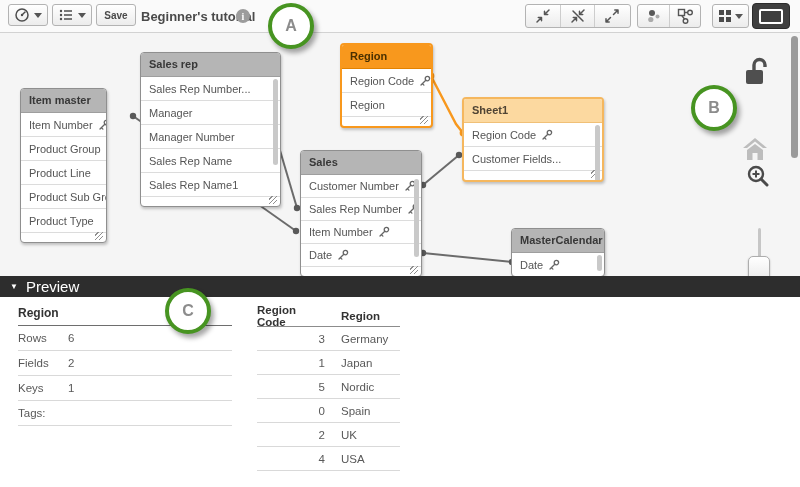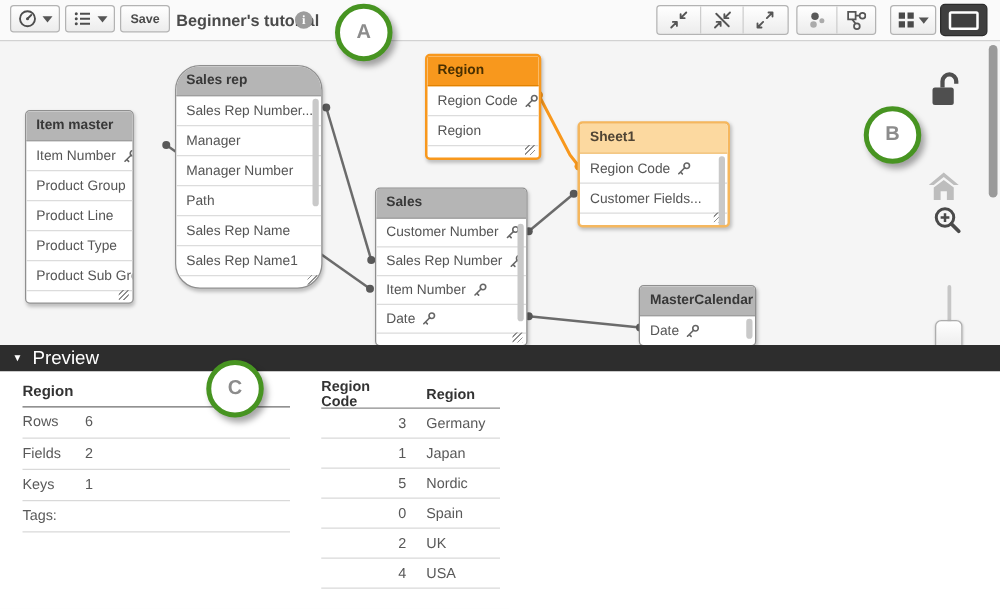--- a/index.html
+++ b/index.html
@@ -198,43 +198,40 @@
             <use href="#keysym"></use>
           </svg>
         </div>
       <div class="f">
           <span>Product Group</span>
         </div>
       <div class="f">
           <span>Product Line</span>
         </div>
       <div class="f">
+          <span>Product Sub Group</span>
+        </div>
+      <div class="f">
           <span>Product Type</span>
-        </div>
-      <div class="f">
-          <span>Product Sub Group</span>
         </div>
       <div class="strip">
           <div class="handle"></div>
         </div>
     </div>
 
-    <div class="tbl" style="left:140px;top:20px;width:118px;border-radius:20px;">
+    <div class="tbl" style="left:140px;top:20px;width:141px;">
       <div class="tbl-h">Sales rep</div>
       <div class="f">
           <span>Sales Rep Number...</span>
         </div>
       <div class="f">
           <span>Manager</span>
         </div>
       <div class="f">
           <span>Manager Number</span>
-        </div>
-      <div class="f">
-          <span>Path</span>
         </div>
       <div class="f">
           <span>Sales Rep Name</span>
         </div>
       <div class="f">
           <span>Sales Rep Name1</span>
         </div>
       <div class="strip">
           <div class="handle"></div>
         </div>
@@ -250,21 +247,21 @@
           </svg>
         </div>
       <div class="f">
           <span>Region</span>
         </div>
       <div class="strip">
           <div class="handle"></div>
         </div>
     </div>
 
-    <div class="tbl tbl-hl" style="left:462px;top:65px;width:122px;">
+    <div class="tbl tbl-hl" style="left:462px;top:65px;width:142px;">
       <div class="tbl-h">Sheet1</div>
       <div class="f">
           <span>Region Code</span>
           <svg class="key">
             <use href="#keysym"></use>
           </svg>
         </div>
       <div class="f">
           <span>Customer Fields...</span>
         </div>

